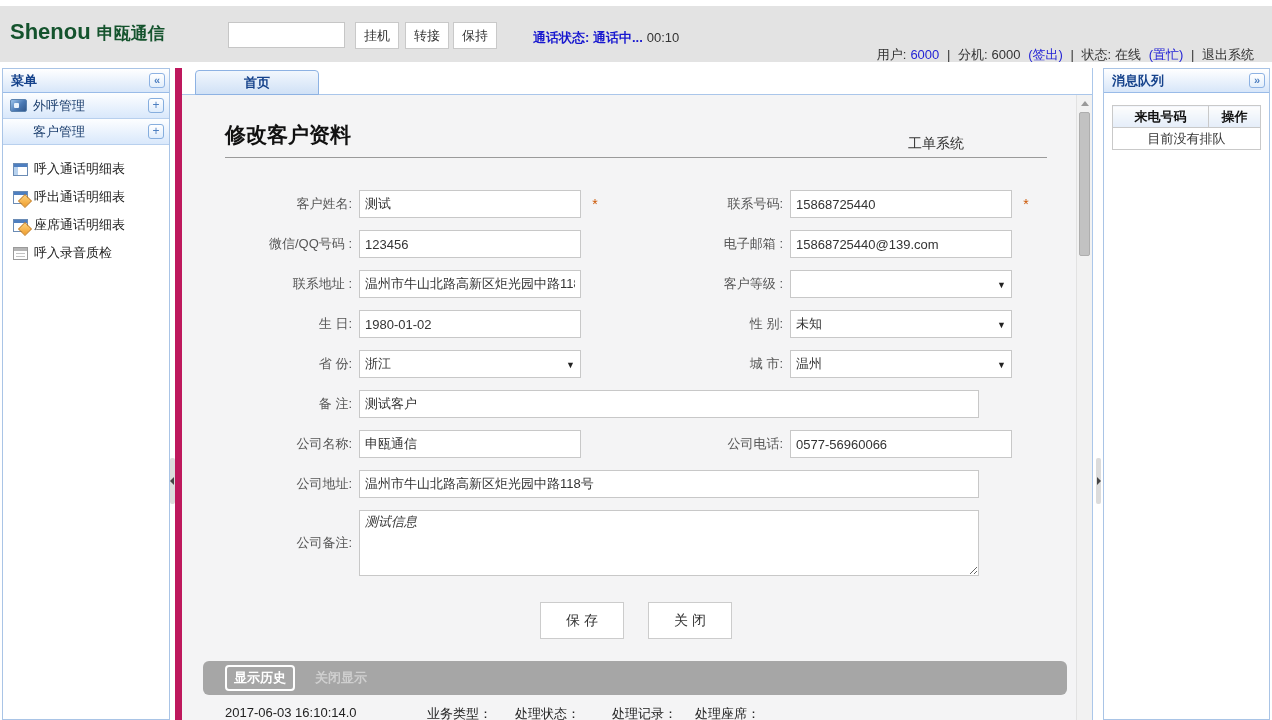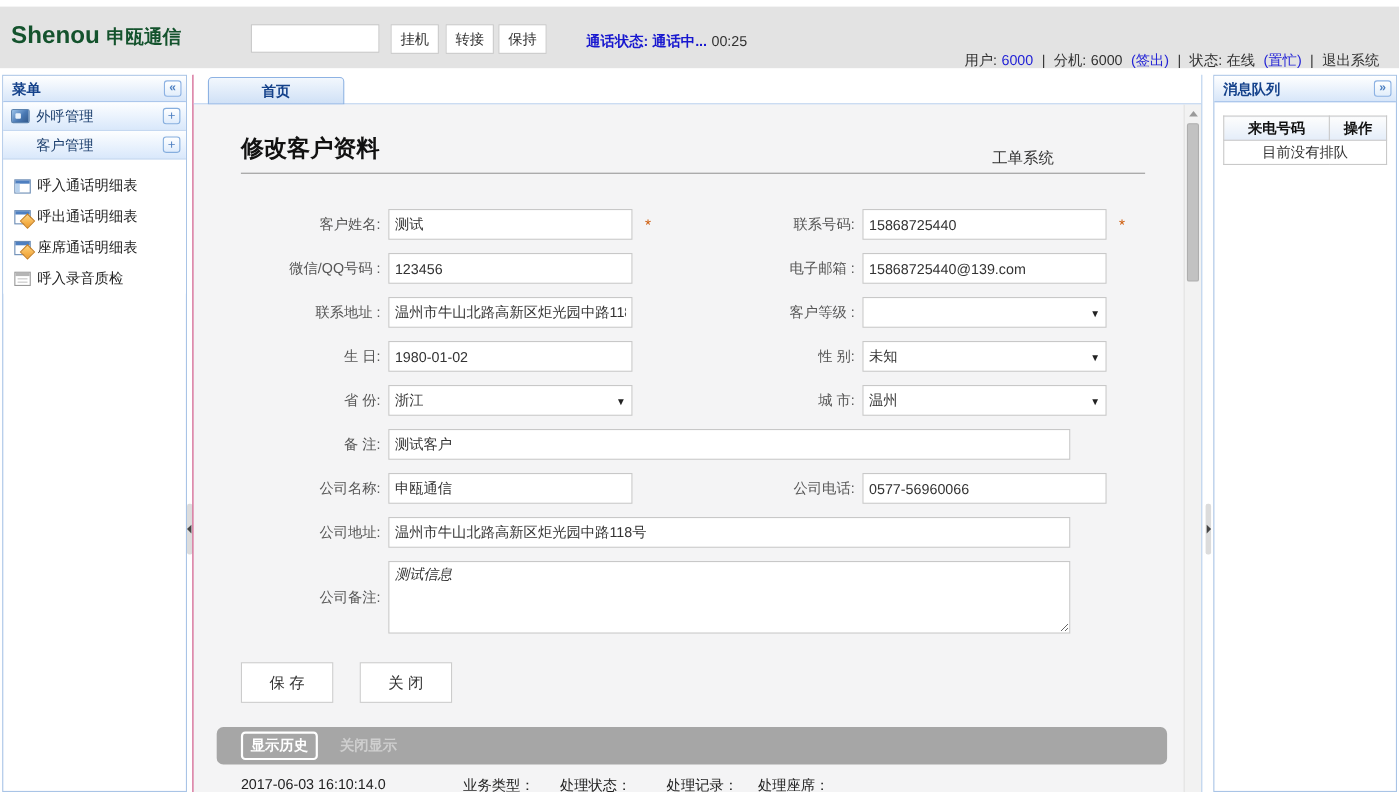--- a/index.html
+++ b/index.html
@@ -50,21 +50,21 @@
   .ico-note:before { background:#b5b5b5; }
   .ico-note:after { content:''; position:absolute; left:2px; top:5px; right:2px; height:1px; background:#c3c3c3; box-shadow:0 3px 0 #c3c3c3; }
   
   .splitter { position:absolute; top:68px; bottom:0; width:5px; background:#fff; }
   .splitter.left { left:170px; } .splitter.right { left:1096px; }
   .sp-handle { position:absolute; top:390px; left:0; width:5px; height:46px; background:#dcdcdc; border-radius:2px; cursor:pointer; }
   .sp-handle:after { content:''; position:absolute; top:19px; }
   .splitter.left .sp-handle:after { left:0; border-right:4px solid #444; border-top:4px solid transparent; border-bottom:4px solid transparent; }
   .splitter.right .sp-handle:after { left:1px; border-left:4px solid #444; border-top:4px solid transparent; border-bottom:4px solid transparent; }
   
-  .center { position:absolute; left:175px; top:68px; width:918px; bottom:0; border-left:1px solid #be185d; border-right:1px solid #abc7ea; background:#fff; }
+  .center { position:absolute; left:175px; top:68px; width:918px; bottom:0; border-left:7px solid #be185d; border-right:1px solid #abc7ea; background:#fff; }
   .tabbar { height:27px; position:relative; background:#fff; border-bottom:1px solid #aac6ea; }
   .tab { position:absolute; top:2px; height:25px; border:1px solid #8db2e3; border-radius:4px 4px 0 0; line-height:23px;
          text-align:center; color:#15428b; font-weight:bold; font-size:13px; cursor:pointer; }
   .tab-home { left:13px; width:124px; background:linear-gradient(#f2f7fd,#d0e1f6); border-bottom:1px solid #8db2e3; }
   .tab-active { left:140px; width:142px; background:#fff; z-index:2; height:26px; border-bottom:1px solid #fff; }
   .tab-close { display:inline-block; width:13px; height:13px; border:1px solid #a5bede; border-radius:2px; background:#f3f7fc;
                color:#8a9cb8; font-size:10px; line-height:11px; vertical-align:1px; margin-left:4px; font-weight:normal; cursor:pointer; }
   .content { position:absolute; top:27px; left:0; right:16px; bottom:0; background:#f4f4f5; overflow:hidden; }
   
   .vscroll { position:absolute; top:27px; right:0; width:16px; bottom:0; background:#f2f2f2; border-left:1px solid #e2e2e2; }
@@ -82,21 +82,21 @@
   .lbl2 { width:174px; text-align:right; color:#555; margin-right:7px; flex:none; }
   .inp { width:222px; height:28px; border:1px solid #c8c8c8; background:#fff; padding:0 5px; font-size:13px; color:#333;
          font-family:"Liberation Sans","DejaVu Sans",sans-serif; }
   .inp-wide { width:620px; }
   .star { width:28px; text-align:center; color:#cc5500; font-size:14px; flex:none; }
   .sel { width:222px; height:28px; border:1px solid #c8c8c8; background:#fff; position:relative; line-height:26px;
          padding:0 18px 0 5px; color:#333; cursor:pointer; }
   .sel:after { content:'▼'; position:absolute; right:5px; top:1px; font-size:9px; color:#222; }
   .txta { width:620px; height:66px; border:1px solid #c8c8c8; background:#fff; padding:2px 5px; font-size:13px; color:#333;
           font-family:"Liberation Sans","DejaVu Sans",sans-serif; resize:both;font-style:italic; }
-  .btn-row { margin-top:26px; width:822px; display:flex; justify-content:flex-start; gap:24px; }
+  .btn-row { margin-top:26px; width:822px; display:flex; justify-content:center; gap:24px; }
   .form-btn { width:84px; height:37px; background:#fff; border:1px solid #cccccc; font-size:14px; color:#333; cursor:pointer;
               font-family:"Liberation Sans","DejaVu Sans",sans-serif; }
   
   .hist-bar { margin-top:22px; margin-left:-22px; width:864px; height:34px; background:#a6a6a6; border-radius:6px;
               display:flex; align-items:center; }
   .hist-show { margin-left:22px; border:2px solid #fff; border-radius:4px; color:#fff; font-weight:bold; padding:2px 7px;
                font-size:13px; background:transparent; cursor:pointer; }
   .hist-close { margin-left:20px; color:#cfcfcf; font-weight:bold; font-size:13px; cursor:pointer; }
   .hist-row { margin-top:10px; display:flex; color:#222; font-size:13px; white-space:nowrap; }
   .h-time { width:202px; } .h-type { width:88px; } .h-status { width:97px; } .h-record { width:83px; }
@@ -110,21 +110,21 @@
 </style>
 </head>
 <body>
 
 <header class="topbar">
   <div class="logo"><span>Shenou</span> <span class="cn">申瓯通信</span></div>
   <input class="dial-input" value="" style="">
   <button class="call-btn btn-hangup">挂机</button>
   <button class="call-btn btn-transfer">转接</button>
   <button class="call-btn btn-hold">保持</button>
-  <div class="call-status"><span>通话状态: 通话中...</span><span class="call-timer">00:25</span></div>
+  <div class="call-status"><span>通话状态: 通话中...</span><span class="call-timer">00:10</span></div>
   <div class="user-info">
     <span>用户:</span><span class="lnk">6000</span>
     <span>|</span>
     <span>分机:</span><span>6000</span>
     <span class="lnk">(签出)</span>
     <span>|</span>
     <span>状态:</span><span>在线</span>
     <span class="lnk">(置忙)</span>
     <span>|</span>
     <span>退出系统</span>

